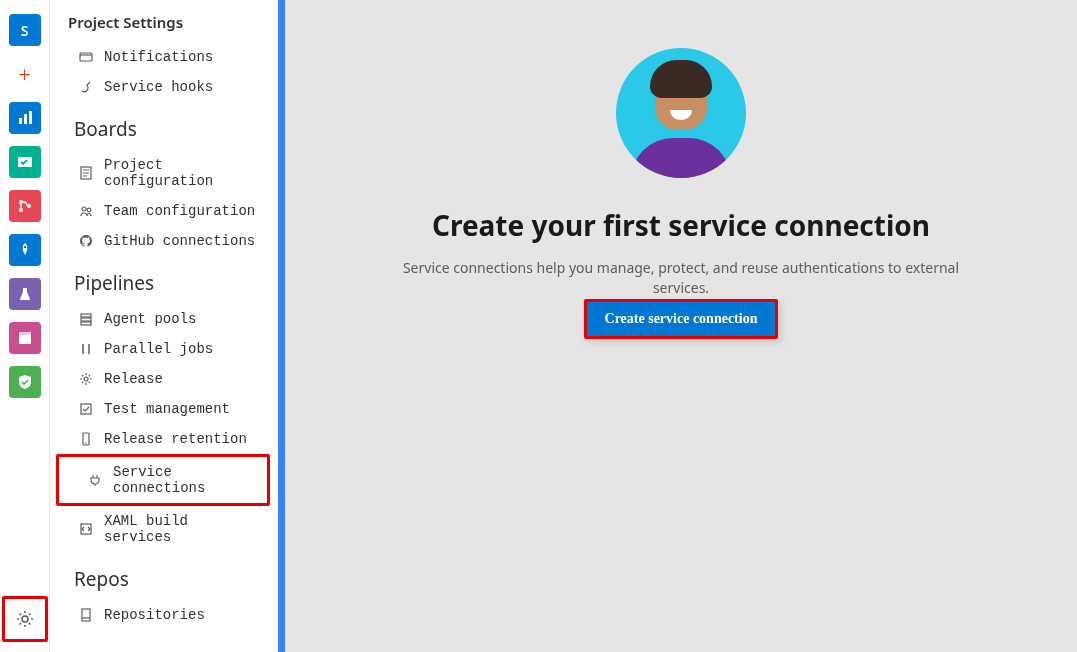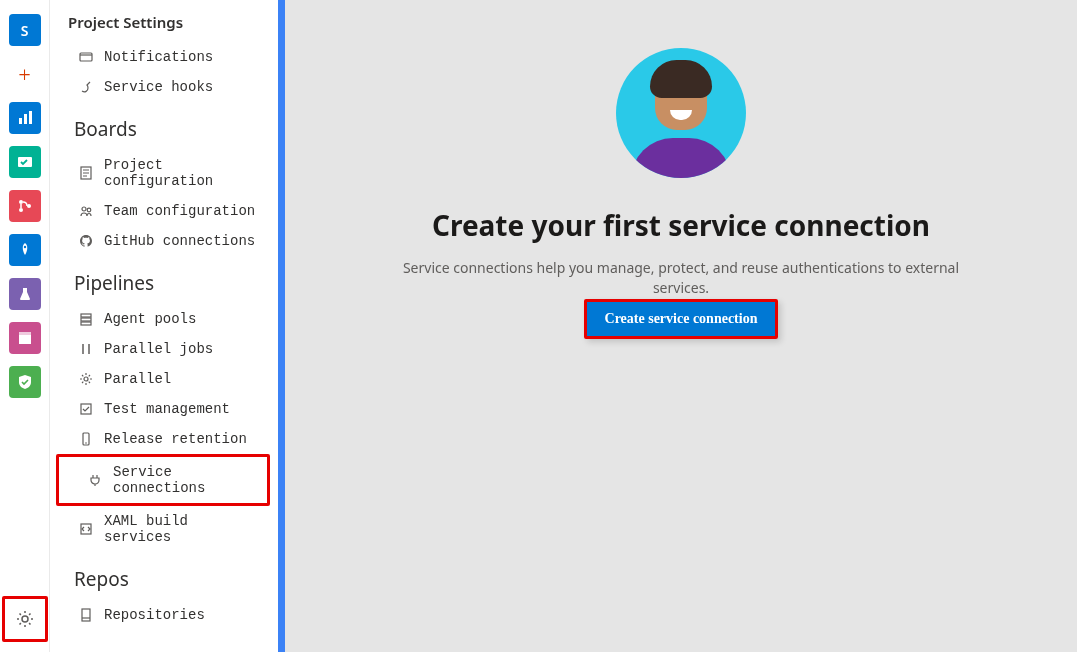--- a/index.html
+++ b/index.html
@@ -328,21 +328,21 @@
       </span>
     <span>Parallel jobs</span>
   </div>
   <div class="sidebar-item">
     <span class="ico">
         <svg width="14" height="14" viewBox="0 0 14 14">
           <circle cx="7" cy="7" r="2" fill="none" stroke="#605e5c" stroke-width="1.2"></circle>
           <path d="M7 1v2M7 11v2M1 7h2M11 7h2M3 3l1.3 1.3M9.7 9.7L11 11M3 11l1.3-1.3M9.7 4.3L11 3" stroke="#605e5c" stroke-width="1.2"></path>
         </svg>
       </span>
-    <span>Parallel</span>
+    <span>Release</span>
   </div>
   <div class="sidebar-item">
     <span class="ico">
         <svg width="14" height="14" viewBox="0 0 14 14">
           <rect x="2" y="2" width="10" height="10" fill="none" stroke="#605e5c" stroke-width="1.2"></rect>
           <path d="M4 7l2 2 4-4" stroke="#605e5c" stroke-width="1.2" fill="none"></path>
         </svg>
       </span>
     <span>Test management</span>
   </div>

